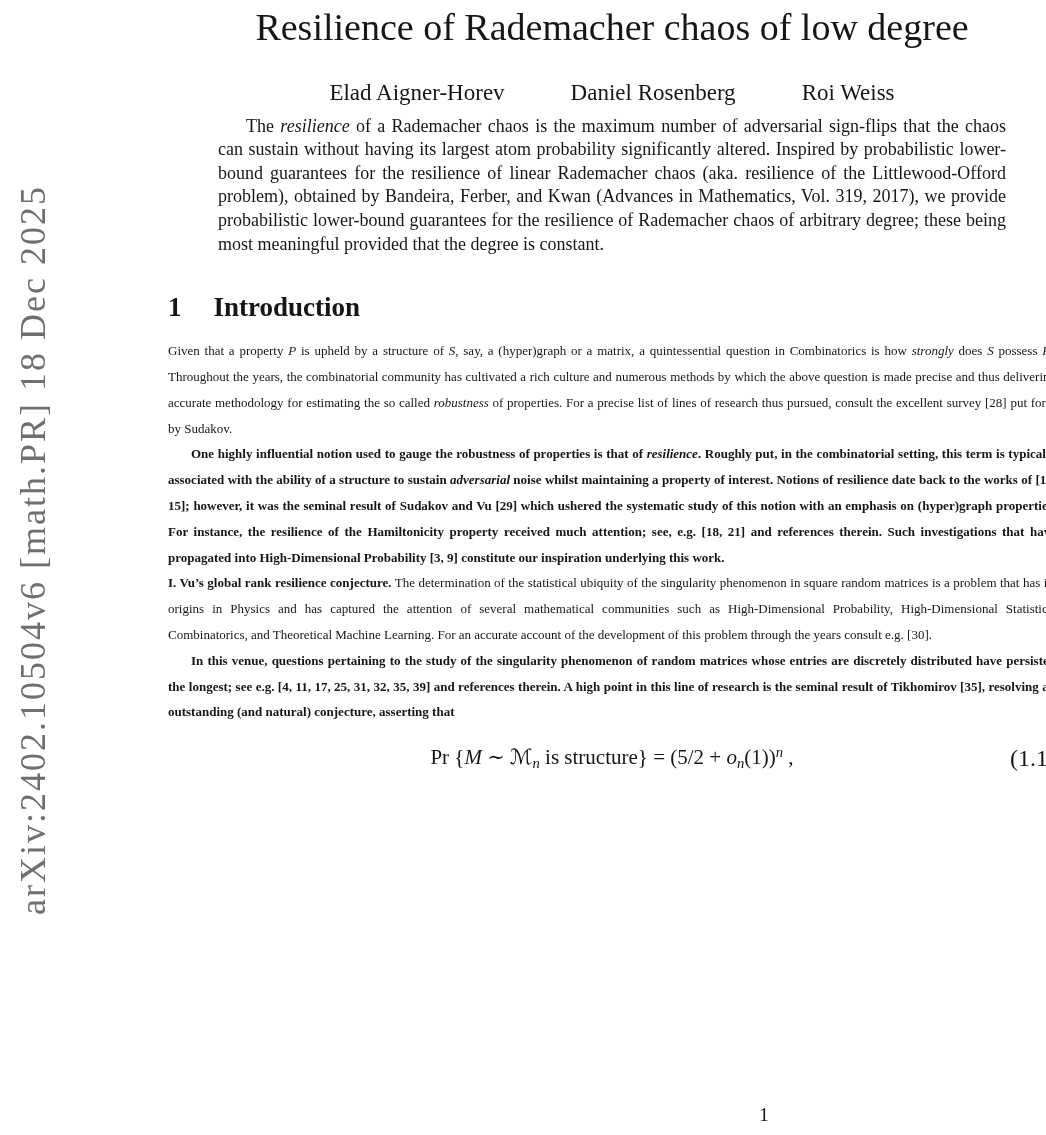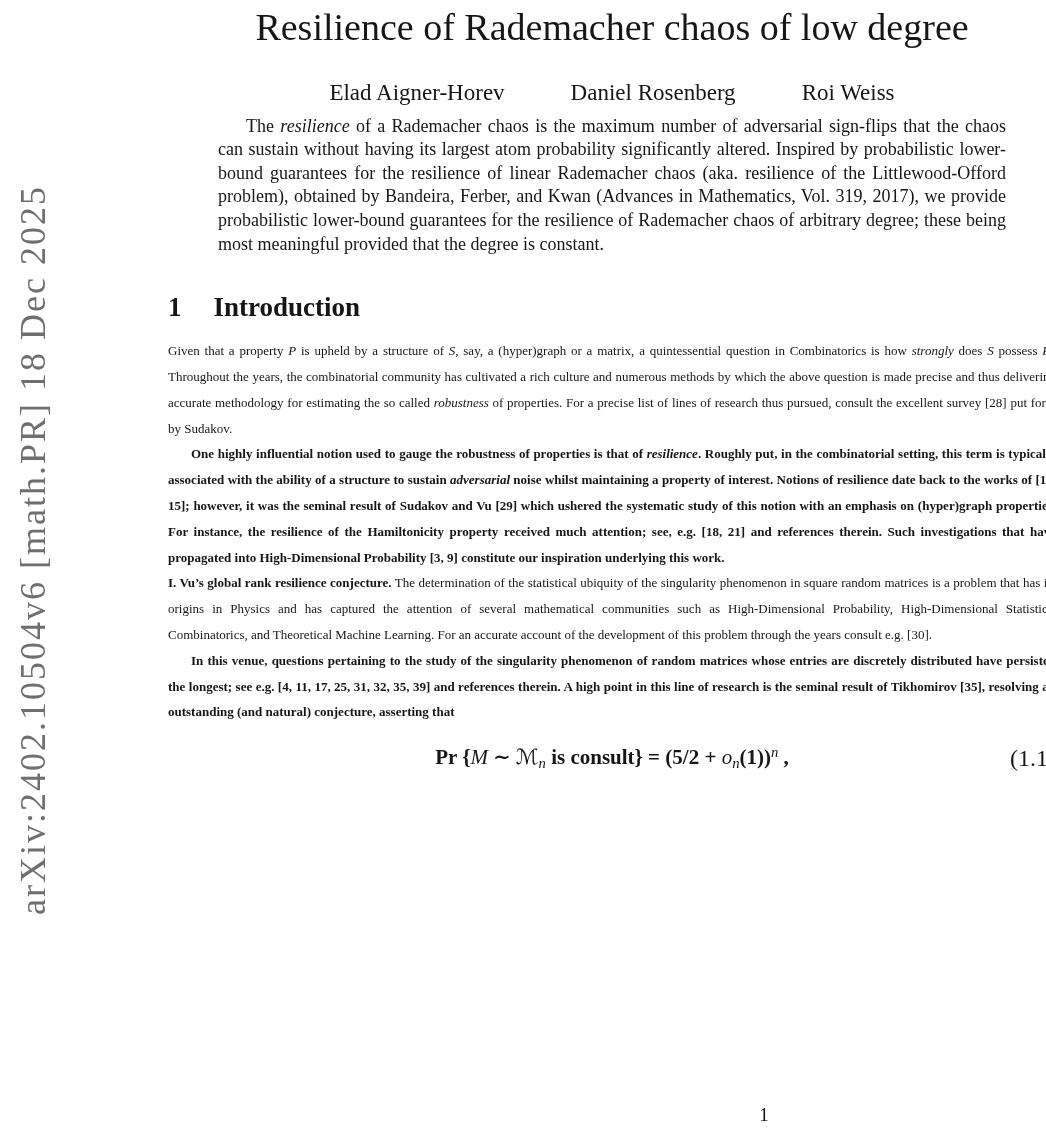--- a/index.html
+++ b/index.html
@@ -68,21 +68,21 @@
     line-height: 25.8px;
     text-align: justify;
   }
   .body-par:first-child { margin-top: 15px; }
   .body-par.indent { text-indent: 23px; font-weight: bold; }
   .body-par.spaced { }
   .i { font-style: italic; margin-top: 8px; }
   .b { font-weight: bold; }
   .math { font-style: italic; }
   .scr { font-family: "DejaVu Sans", "DejaVu Serif", serif; }
-  .rm { font-style: normal; font-weight: bold; }
+  .rm { font-style: normal; }
   .sub { font-size: 70%; font-style: italic; vertical-align: -0.3em; }
   .sup { font-size: 70%; font-style: italic; vertical-align: 0.5em; }
   .equation-row {
     position: relative;
     margin-top: 18px;
     text-align: center;
     font-size: 21px;
   }
   .eq-number {
     position: absolute;
@@ -125,20 +125,20 @@
     </h2>
 
     <div id="paragraphs">
         <p class="body-par"><span>Given that a property </span><span class="math">P</span><span> is upheld by a structure of </span><span class="math">S</span><span>, say, a (hyper)graph or a matrix, a quintessential question in Combinatorics is how </span><span class="i">strongly</span><span> does </span><span class="math">S</span><span> possess </span><span class="math">P</span><span>? Throughout the years, the combinatorial community has cultivated a rich culture and numerous methods by which the above question is made precise and thus delivering accurate methodology for estimating the so called </span><span class="i">robustness</span><span> of properties.  For a precise list of lines of research thus pursued, consult the excellent survey [28] put forth by Sudakov.</span></p>
         <p class="body-par indent"><span>One highly influential notion used to gauge the robustness of properties is that of </span><span class="i">resilience</span><span>. Roughly put, in the combinatorial setting, this term is typically associated with the ability of a structure to sustain </span><span class="i">adversarial</span><span> noise whilst maintaining a property of interest.  Notions of resilience date back to the works of [14, 15]; however, it was the seminal result of Sudakov and Vu [29] which ushered the systematic study of this notion with an emphasis on (hyper)graph properties.  For instance, the resilience of the Hamiltonicity property received much attention; see, e.g. [18, 21] and references therein.  Such investigations that have propagated into High-Dimensional Probability [3, 9] constitute our inspiration underlying this work.</span></p>
         <p class="body-par spaced"><span class="b">I. Vu’s global rank resilience conjecture.</span><span> The determination of the statistical ubiquity of the singularity phenomenon in square random matrices is a problem that has its origins in Physics and has captured the attention of several mathematical communities such as High-Dimensional Probability, High-Dimensional Statistics, Combinatorics, and Theoretical Machine Learning.  For an accurate account of the development of this problem through the years consult e.g. [30].</span></p>
         <p class="body-par indent"><span>In this venue, questions pertaining to the study of the singularity phenomenon of random matrices whose entries are discretely distributed have persisted the longest; see e.g. [4, 11, 17, 25, 31, 32, 35, 39] and references therein.  A high point in this line of research is the seminal result of Tikhomirov [35], resolving an outstanding (and natural) conjecture, asserting that</span></p>
       </div>
 
     <div class="equation-row">
-      <span class="eq-body"><span class="rm">Pr {</span><span class="math">M</span><span class="rm"> ∼ </span><span class="scr">ℳ</span><span class="sub">n</span><span class="rm"> is consult</span><span class="rm">} = (5/2 + </span><span class="math">o</span><span class="sub">n</span><span class="rm">(1))</span><span class="sup">n</span><span class="rm"> ,</span></span>
+      <span class="eq-body"><span class="rm">Pr {</span><span class="math">M</span><span class="rm"> ∼ </span><span class="scr">ℳ</span><span class="sub">n</span><span class="rm"> is structure</span><span class="rm">} = (5/2 + </span><span class="math">o</span><span class="sub">n</span><span class="rm">(1))</span><span class="sup">n</span><span class="rm"> ,</span></span>
       <span class="eq-number">(1.1)</span>
     </div>
 
     <div class="page-number">1</div>
 
   </div>
 </div>
 
 </body></html>

